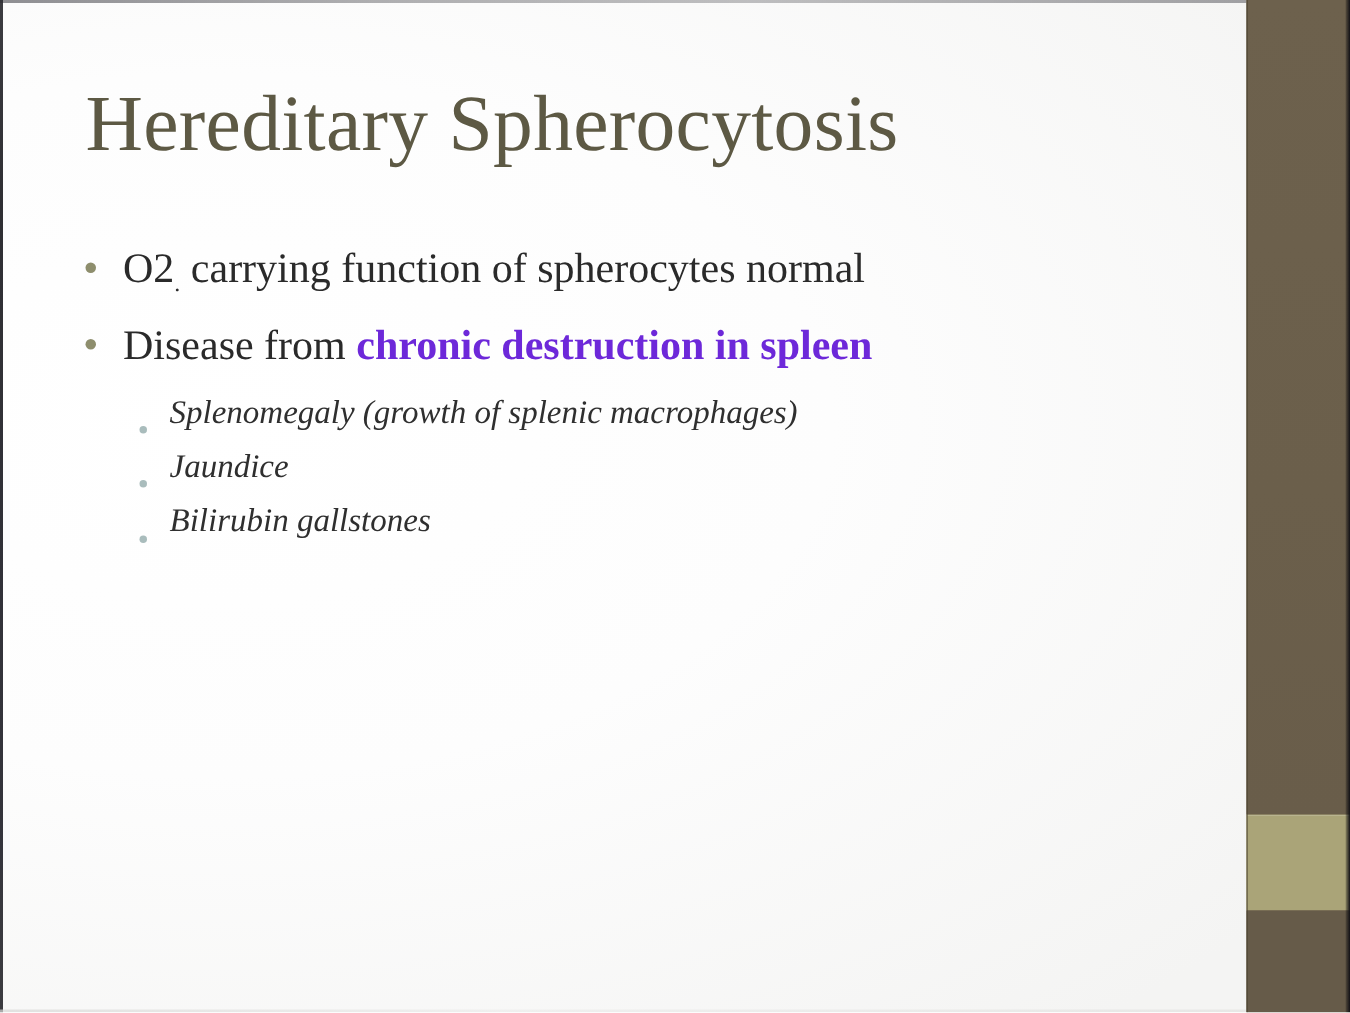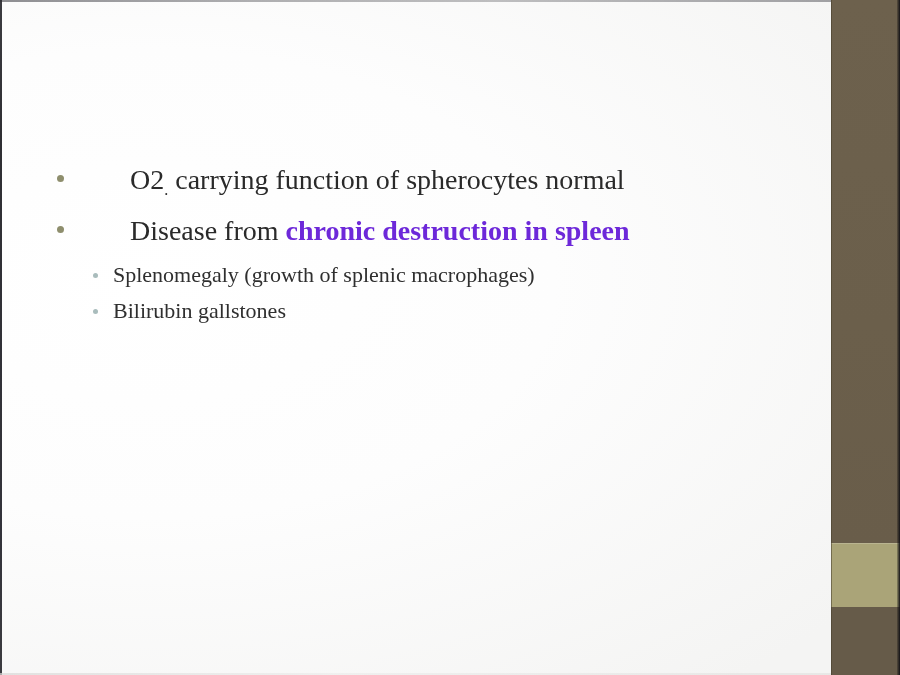--- a/index.html
+++ b/index.html
@@ -127,21 +127,20 @@
     position: absolute;
     left: 57px;
     top: 160px;
     width: 740px;
   }
 
   .lvl1 {
     display: flex;
     align-items: flex-start;
     margin-bottom: 9px;
-    gap: 48px;
   }
   .lvl1 .dot {
     flex: 0 0 auto;
     width: 7px;
     height: 7px;
     border-radius: 50%;
     background: #8e8e6d;
     margin-top: 15px;
     margin-right: 18px;
   }
@@ -161,22 +160,23 @@
     color: #6d28d9;
     font-weight: bold;
   }
 
   .sub-list {
     margin-top: 3px;
     margin-left: 36px;
   }
   .lvl2 {
     display: flex;
-    align-items: flex-start;
+    align-items: flex-end;
     margin-bottom: 7px;
+    font-style: italic;
   }
   .lvl2 .dot {
     flex: 0 0 auto;
     width: 5px;
     height: 5px;
     border-radius: 50%;
     background: #a9bcbc;
     margin-top: 13px;
     margin-right: 15px;
   }
@@ -190,20 +190,21 @@
 </head>
 <body>
 
 <div id="slide">
 
   <div class="slide-canvas"></div>
   <div class="edge-top"></div>
   <div class="edge-left"></div>
   <div class="edge-bottom"></div>
 
+  <div class="title">Hereditary Spherocytosis</div>
 
   <div class="body-block">
 
     <div class="lvl1">
       <span class="dot"></span>
       <span class="txt"><span>O2</span><span class="sub-mark">.</span><span> carrying function of spherocytes normal</span></span>
     </div>
 
     <div class="lvl1">
       <span class="dot"></span>
@@ -211,20 +212,24 @@
     </div>
 
     <div class="sub-list">
 
       <div class="lvl2">
         <span class="dot"></span>
         <span class="txt">Splenomegaly (growth of splenic macrophages)</span>
       </div>
 
 
+      <div class="lvl2">
+        <span class="dot"></span>
+        <span class="txt">Jaundice</span>
+      </div>
 
       <div class="lvl2">
         <span class="dot"></span>
         <span class="txt">Bilirubin gallstones</span>
       </div>
 
     </div>
   </div>
 
   <div class="sidebar">

